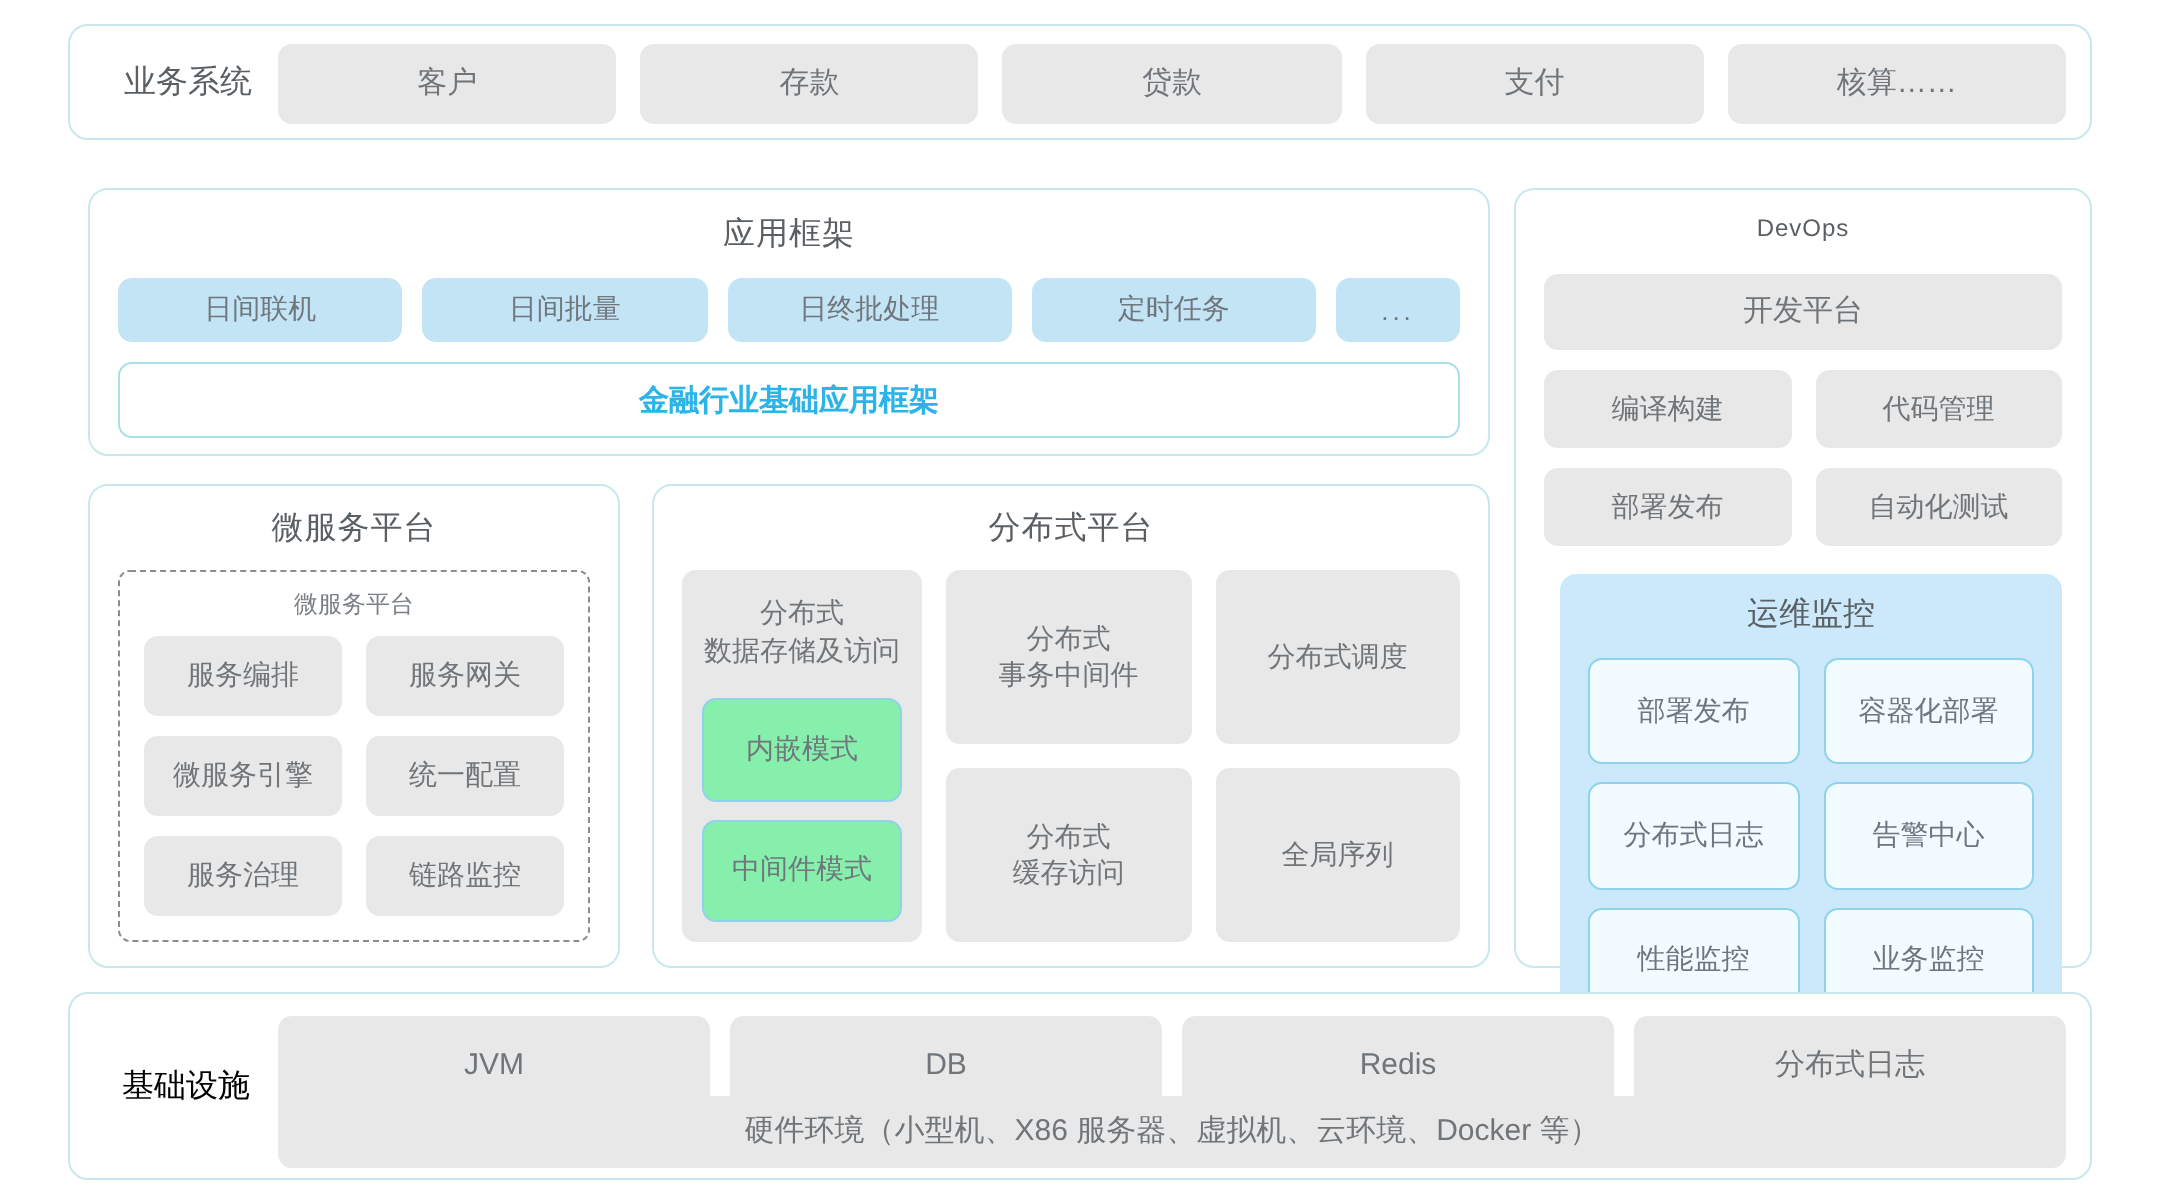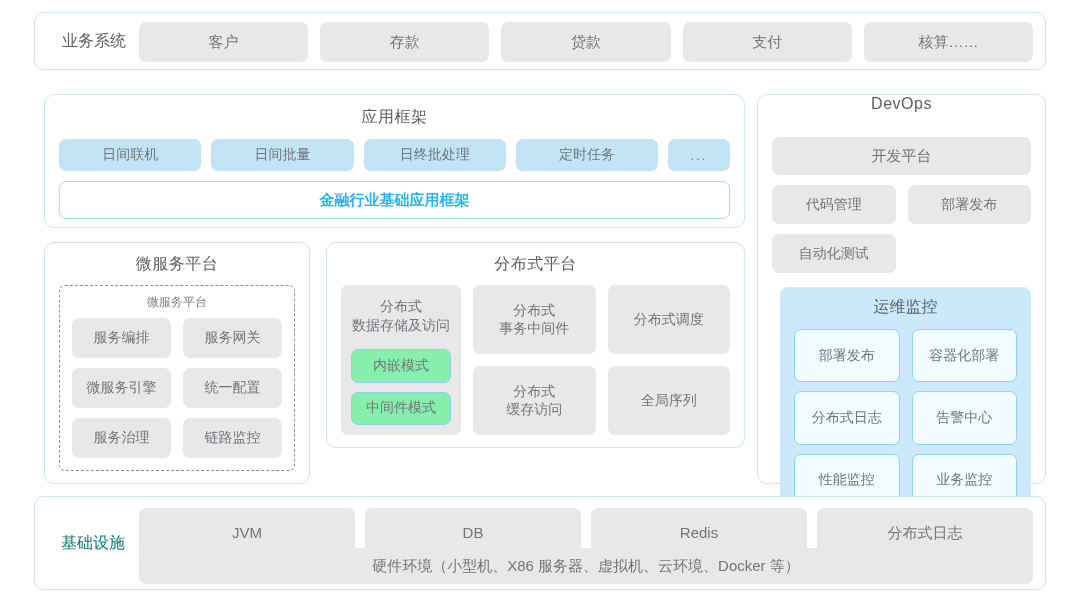--- a/index.html
+++ b/index.html
@@ -90,21 +90,21 @@
   #app-row .bluepill.dots{flex:0 0 62px;font-size:13px;letter-spacing:2px;}
   #app-base{
     position:absolute;left:14px;right:14px;top:86px;height:36px;
     border:1px solid #a9dfe9;border-radius:7px;background:#fff;
     display:flex;align-items:center;justify-content:center;
     color:#2bb4e8;font-size:15px;font-weight:bold;
   }
 
   
   #devops-card{left:757px;top:94px;width:289px;height:390px;}
-  #devops-title{font-size:16px;}
+  #devops-title{margin-top:12px;font-size:12px;}
   #devops-dev{
     position:absolute;left:14px;right:14px;top:42px;height:38px;
   }
   #devops-grid{
     position:absolute;left:14px;right:14px;top:90px;height:88px;
     display:grid;grid-template-columns:1fr 1fr;grid-template-rows:1fr 1fr;
     gap:10px 12px;
   }
   #ops-box{
     position:absolute;left:22px;right:14px;top:192px;height:234px;
@@ -132,21 +132,21 @@
     position:absolute;left:0;right:0;top:8px;text-align:center;
     font-size:12px;color:#7b8086;
   }
   #micro-grid{
     position:absolute;left:12px;right:12px;top:32px;bottom:12px;
     display:grid;grid-template-columns:1fr 1fr;grid-template-rows:1fr 1fr 1fr;
     gap:10px 12px;
   }
 
   
-  #dist-card{left:326px;top:242px;width:419px;height:206px;}
+  #dist-card{left:326px;top:242px;width:419px;height:242px;}
   #dist-title{margin-top:11px;font-size:16px;}
   #dist-left{
     position:absolute;left:14px;top:42px;width:120px;bottom:12px;
     background:#e8e8e8;border-radius:7px;
   }
   #dist-left-label{
     position:absolute;left:0;right:0;top:12px;text-align:center;
     font-size:14px;color:#70757a;line-height:1.35;
   }
   #dist-left-pills{
@@ -159,21 +159,21 @@
     display:grid;grid-template-columns:1fr 1fr;grid-template-rows:1fr 1fr;
     gap:12px 12px;
   }
   #dist-grid .pill{font-size:14px;}
 
   
   #infra-card{left:34px;top:496px;width:1012px;height:94px;}
   #infra-label{
     position:absolute;left:14px;top:0;height:100%;
     width:88px;display:flex;align-items:center;justify-content:center;
-    font-size:16px;color:#0f766e;
+    font-size:16px;color:#000000;
   }
   #infra-row{
     position:absolute;left:104px;right:12px;top:11px;height:50px;
     display:flex;gap:10px;
   }
   #infra-row .pill{flex:1;}
   #infra-hw{
     position:absolute;left:104px;right:12px;top:51px;height:36px;
     font-size:15px;
   }
@@ -201,20 +201,21 @@
     <div class="bluepill">定时任务</div>
     <div class="bluepill dots">...</div>
   </div>
   <div id="app-base">金融行业基础应用框架</div>
 </div>
 
 <div class="card" id="devops-card">
   <div class="card-title" id="devops-title">DevOps</div>
   <div class="pill" id="devops-dev">开发平台</div>
   <div id="devops-grid">
+    <div class="pill small">编译构建</div>
     <div class="pill small">代码管理</div>
     <div class="pill small">部署发布</div>
     <div class="pill small">自动化测试</div>
   </div>
   <div id="ops-box">
     <div id="ops-title">运维监控</div>
     <div id="ops-grid">
       <div class="outlinepill">部署发布</div>
       <div class="outlinepill">容器化部署</div>
       <div class="outlinepill">分布式日志</div>

